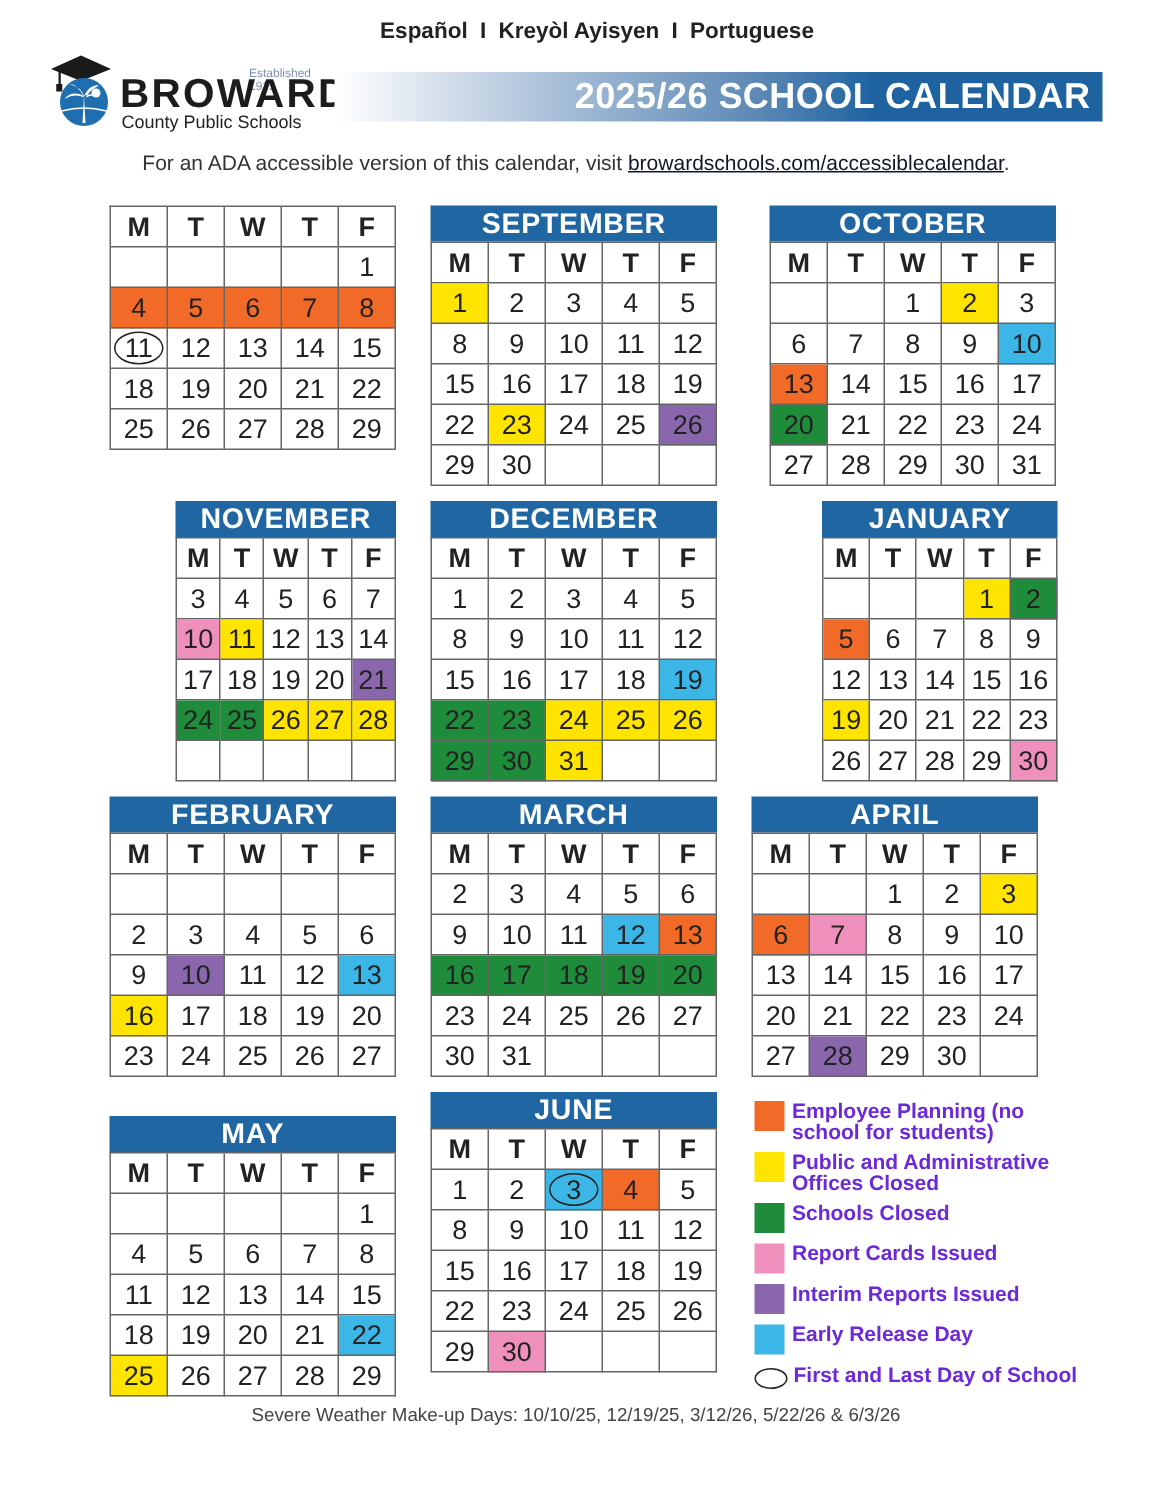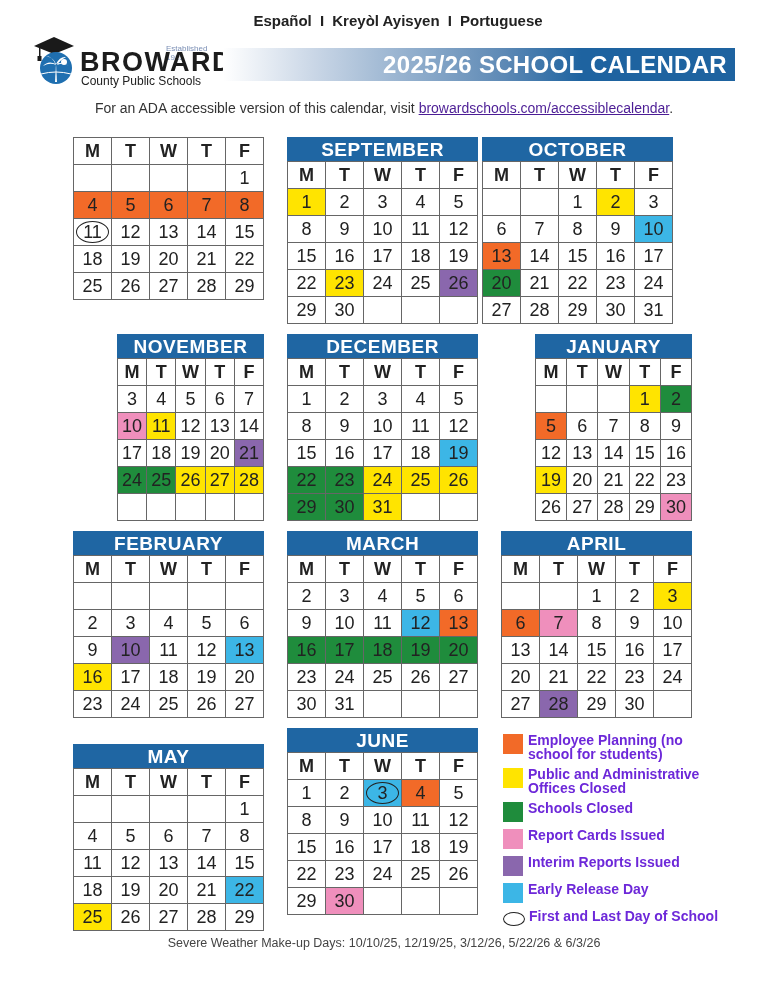--- a/index.html
+++ b/index.html
@@ -25,21 +25,21 @@
   }
   .banner-title {
     position: absolute; right: 8px; top: 0; height: 33px; line-height: 33px;
     font-size: 24px; font-weight: bold; color: #ffffff; letter-spacing: 0.3px;
   }
 
   .ada {
     position: absolute; top: 100px; left: 0; width: 768px; text-align: center;
     font-size: 14px; color: #333;
   }
-  .ada a { color: #4c1d95; text-decoration: underline; }
+  .ada a { color: #0f172a; text-decoration: underline; }
 
   .month {
     position: absolute; width: 191px;
   }
   .month-title {
     height: 24px; background: #1f66a3; color: #ffffff; text-align: center;
     font-size: 19px; font-weight: bold; line-height: 25px; letter-spacing: 0.5px;
   }
   .month-grid {
     display: grid; grid-template-columns: repeat(5, 1fr);
@@ -170,21 +170,21 @@
         <div class="cell">24</div>
         <div class="cell">25</div>
         <div class="cell purple">26</div>
         <div class="cell">29</div>
         <div class="cell">30</div>
         <div class="cell"></div>
         <div class="cell"></div>
         <div class="cell"></div>
       </div>
     </div>
-    <div class="month" style="left: 482px; top: 137px;">
+    <div class="month" style="left: 513px; top: 137px;">
       <div class="month-title">OCTOBER</div>
       <div class="month-grid">
         <div class="cell hdr">M</div>
         <div class="cell hdr">T</div>
         <div class="cell hdr">W</div>
         <div class="cell hdr">T</div>
         <div class="cell hdr">F</div>
         <div class="cell"></div>
         <div class="cell"></div>
         <div class="cell">1</div>
@@ -275,21 +275,21 @@
         <div class="cell yellow">24</div>
         <div class="cell yellow">25</div>
         <div class="cell yellow">26</div>
         <div class="cell green">29</div>
         <div class="cell green">30</div>
         <div class="cell yellow">31</div>
         <div class="cell"></div>
         <div class="cell"></div>
       </div>
     </div>
-    <div class="month" style="left: 501px; top: 334px; padding-left: 34px;">
+    <div class="month" style="left: 514px; top: 334px; padding-left: 34px;">
       <div class="month-title">JANUARY</div>
       <div class="month-grid">
         <div class="cell hdr">M</div>
         <div class="cell hdr">T</div>
         <div class="cell hdr">W</div>
         <div class="cell hdr">T</div>
         <div class="cell hdr">F</div>
         <div class="cell"></div>
         <div class="cell"></div>
         <div class="cell"></div>

